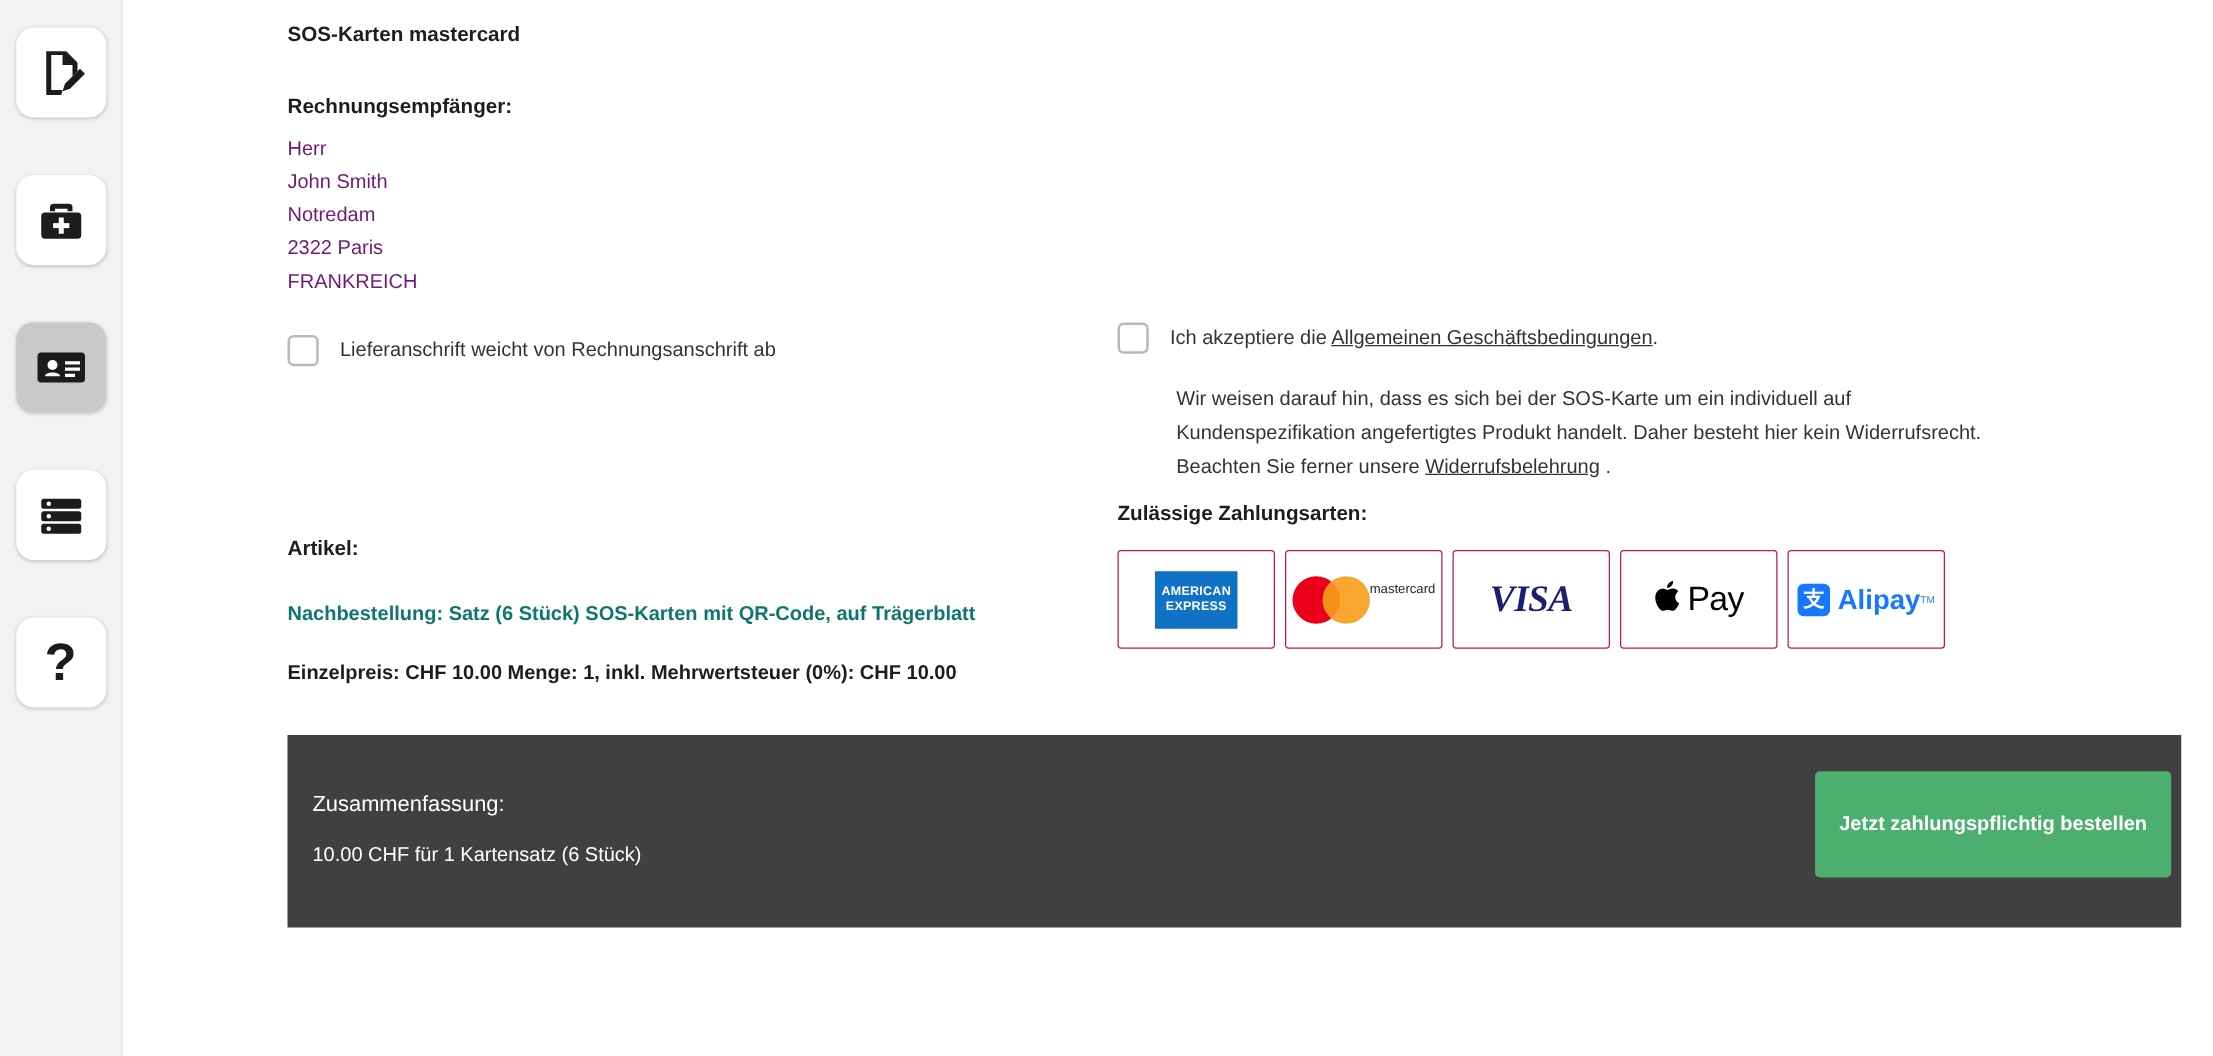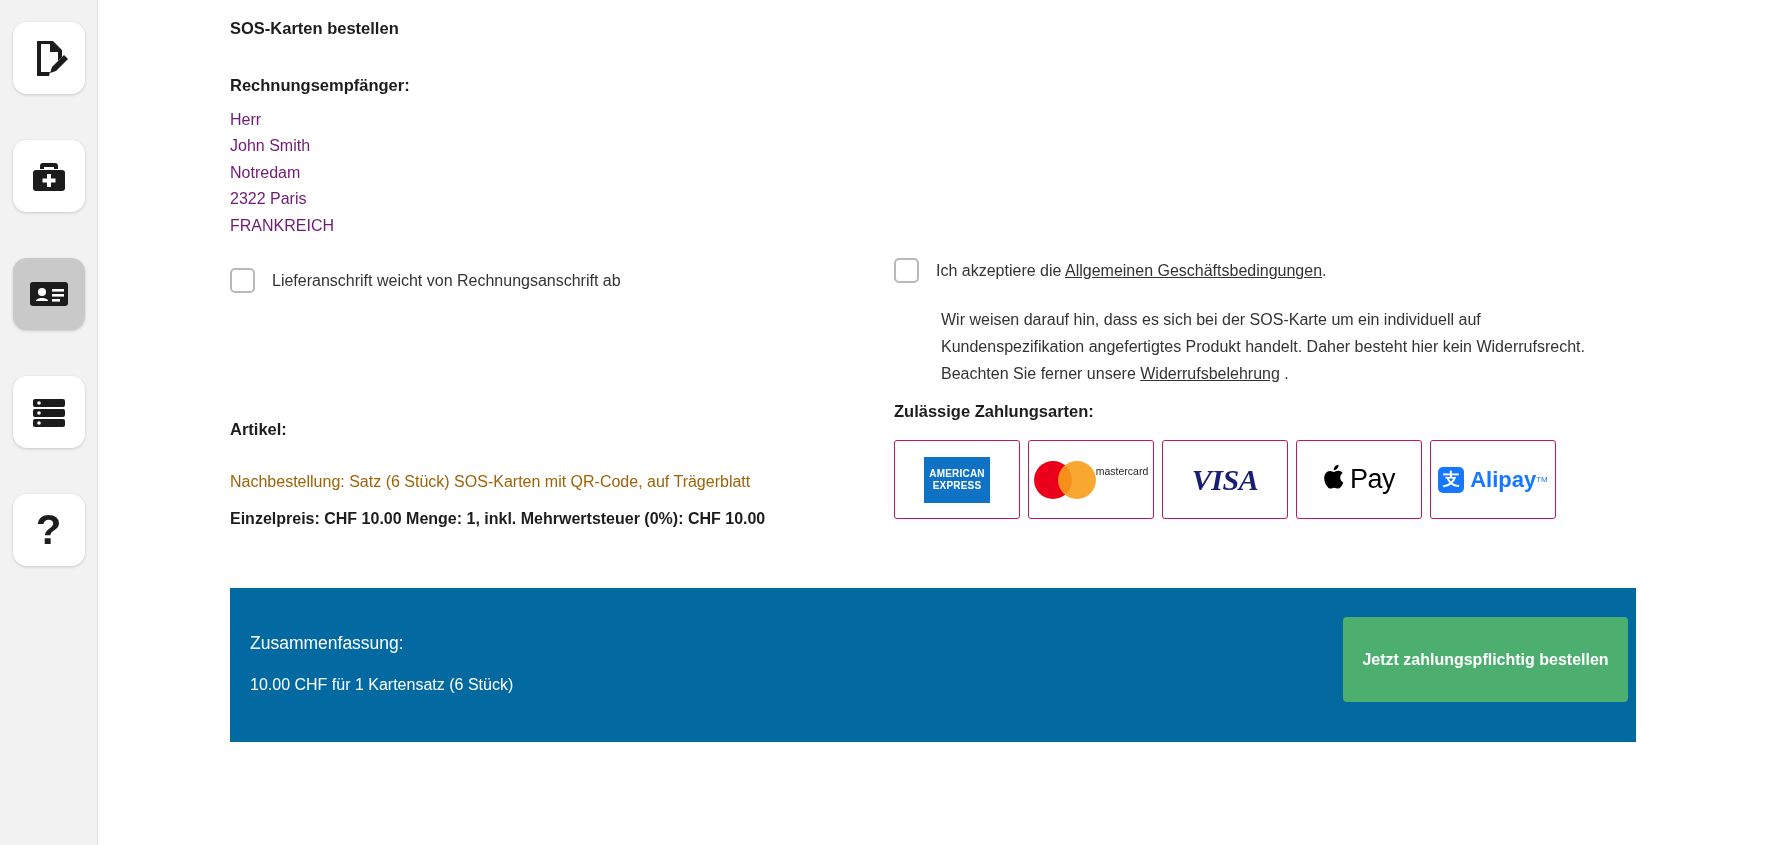--- a/index.html
+++ b/index.html
@@ -108,33 +108,34 @@
   .checkrow .lbl {
     font-size: 16px;
     color: #333333;
     margin-left: 17px;
     line-height: 25px;
   }
 
   .artikel-block {
     position: absolute;
     left: 131px;
-    top: 420px;
+    top: 430px;
     width: 720px;
   }
   .artikel-desc {
     font-size: 16px;
-    color: #a16207;
+    color: #0f766e;
     margin-top: 34px;
+    font-weight: bold;
   }
   .artikel-price {
     font-size: 16px;
     font-weight: bold;
     color: #1d1d1d;
-    margin-top: 19px;
+    margin-top: 29px;
   }
 
   
   .col-right {
     position: absolute;
     left: 795px;
     top: 258px;
     width: 700px;
   }
   .terms-row {
@@ -236,23 +237,23 @@
     margin-right: 6px; font-weight: bold;
   }
   .alipay .ali-word { font-size: 22px; color: #1677ff; font-weight: bold; }
   .alipay .tm { font-size: 8px; color:#1677ff; vertical-align: super; }
 
   
   .summary {
     position: absolute;
     left: 131px;
     top: 588px;
-    width: 1406px;
+    width: 1515px;
     height: 154px;
-    background: #0369a1;
+    background: #404040;
     box-sizing: border-box;
   }
   .sum-title {
     position: absolute;
     left: 20px;
     top: 45px;
     font-size: 17.5px;
     color: #ffffff;
   }
   .sum-line {
@@ -333,21 +334,21 @@
     </div>
 
     <div class="side-btn">
       <span class="qmark">?</span>
     </div>
 
   </div>
 
   <div class="content">
 
-    <div class="page-title">SOS-Karten bestellen</div>
+    <div class="page-title">SOS-Karten mastercard</div>
 
     <div class="col-left">
       <div class="lbl-bold">Rechnungsempfänger:</div>
       <div class="addr-line">Herr</div>
       <div class="addr-line">John Smith</div>
       <div class="addr-line">Notredam</div>
       <div class="addr-line">2322 Paris</div>
       <div class="addr-line">FRANKREICH</div>
 
       <div class="checkrow">

